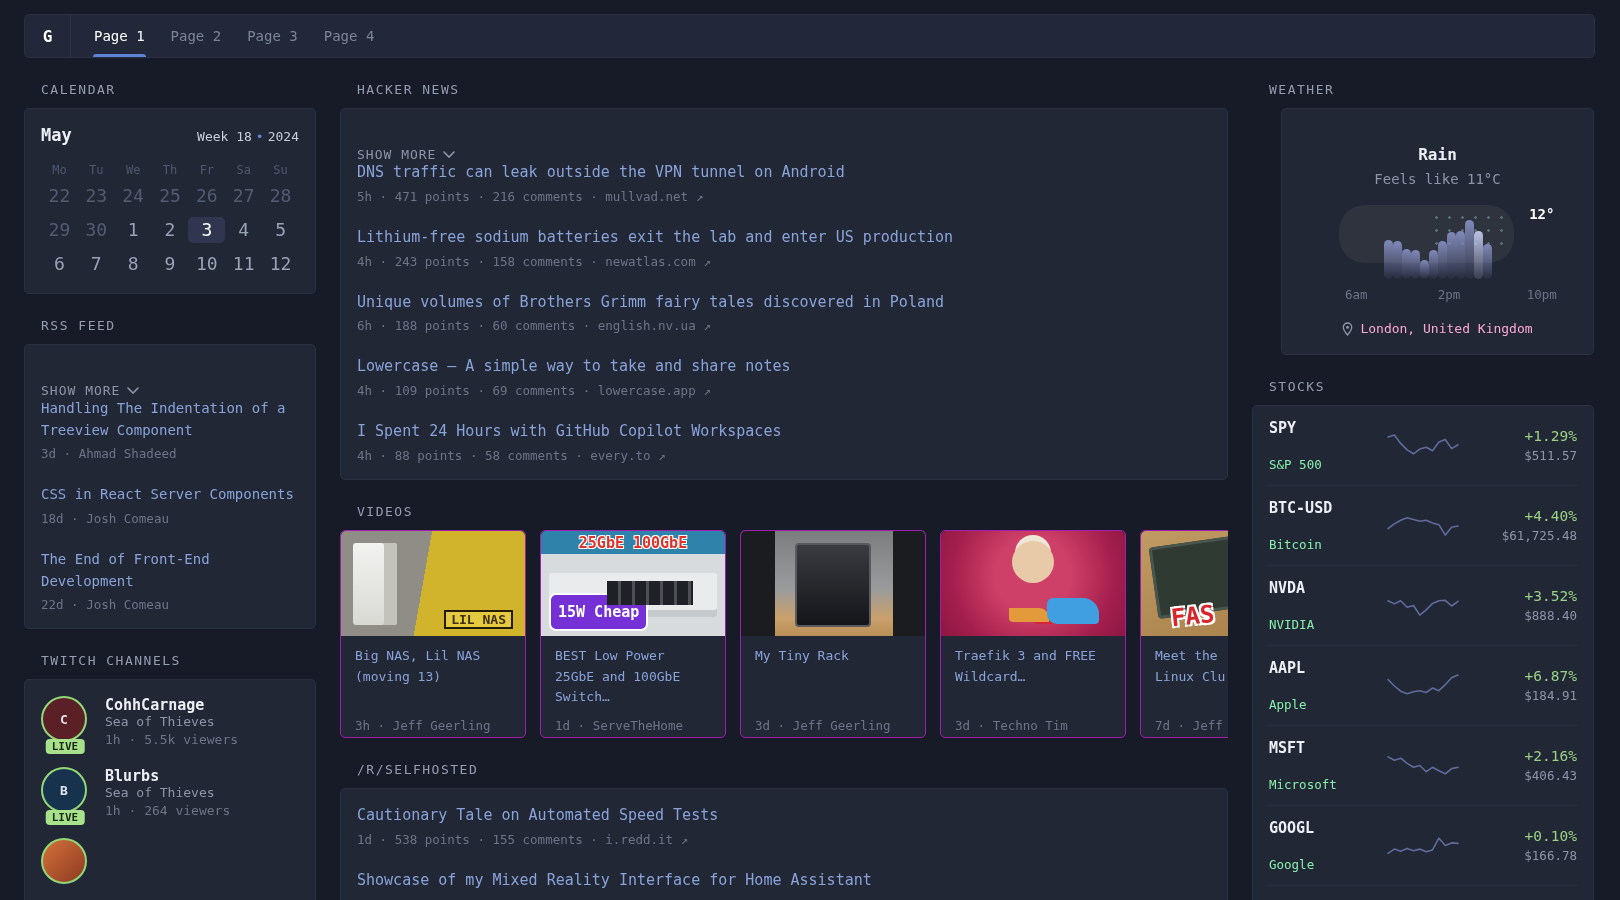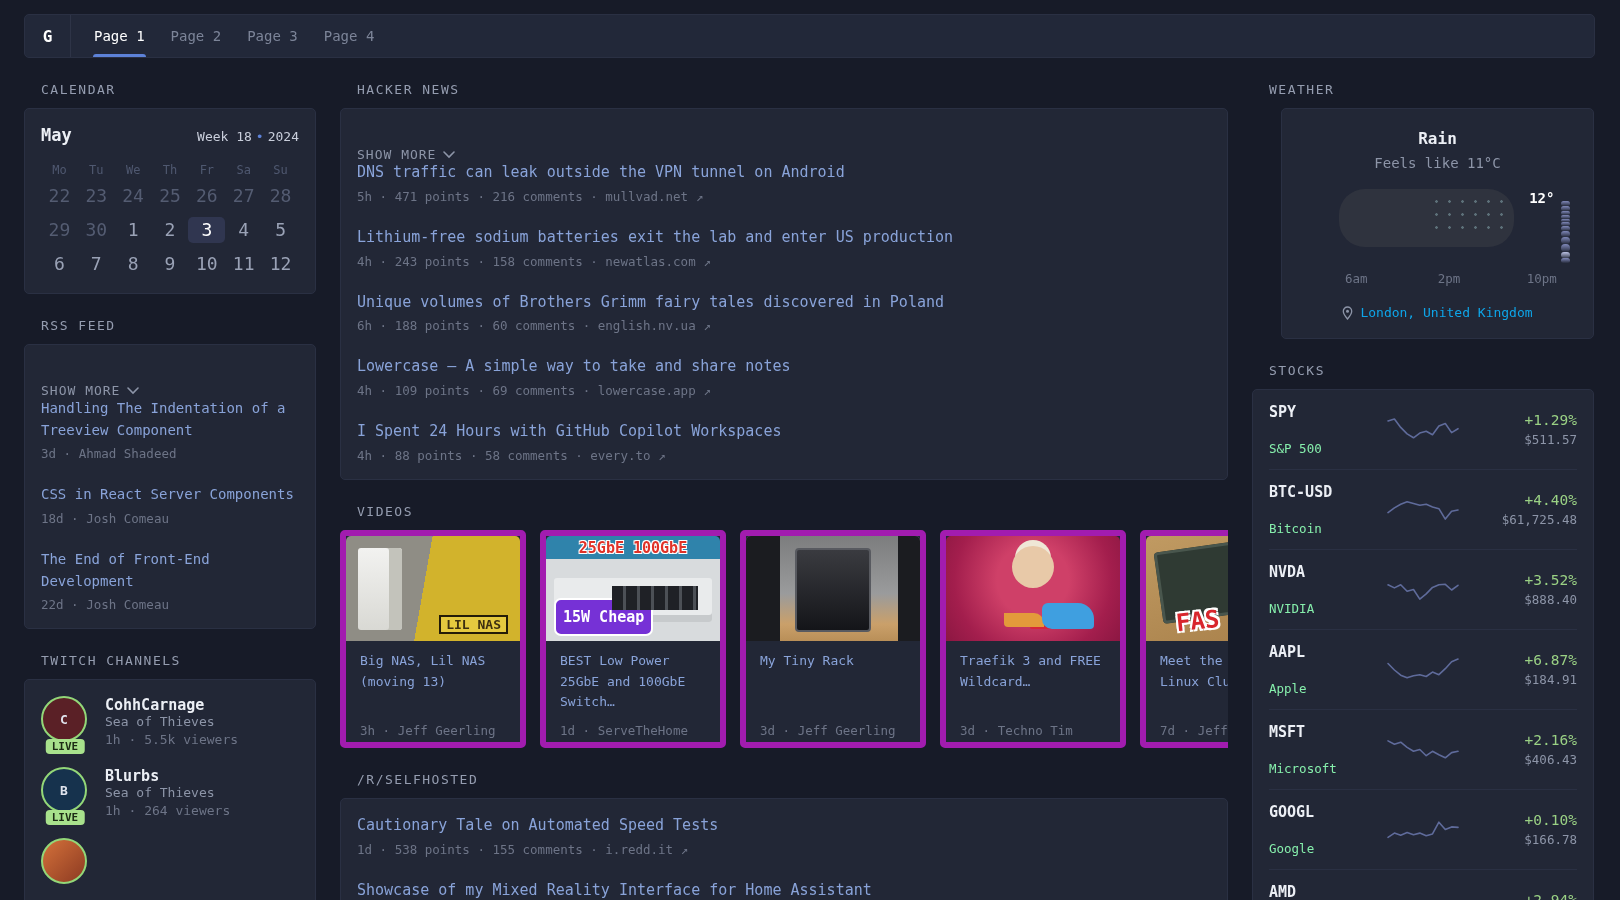--- a/index.html
+++ b/index.html
@@ -58,21 +58,21 @@
     display:flex;align-items:center;justify-content:center;color:#dfe3ed;font-weight:bold;}
   .live-badge{position:absolute;left:50%;transform:translateX(-50%);bottom:-7px;
     background:#a8e18c;color:#1d2c15;font-size:11px;font-weight:bold;
     padding:1px 6px;border-radius:4px;}
   .tw-name{color:#eceff5;font-size:15px;font-weight:bold;}
   .tw-cat{color:#8d95a8;font-size:13px;}
   .tw-meta{color:#6d7487;font-size:13px;margin-top:3px;}
 
   
   .vrow{display:flex;gap:14px;overflow:hidden;}
-  .vcard{flex:0 0 186px;background:#222736;border:6px solid #a21caf;border-radius:5px;
+  .vcard{flex:0 0 186px;background:#222736;border:1px solid #a21caf;border-radius:5px;
     display:flex;flex-direction:column;min-height:196px;cursor:pointer;}
   .vthumb{position:relative;height:105px;border-radius:5px 5px 0 0;overflow:hidden;}
   .vbody{flex:1;display:flex;flex-direction:column;padding:10px 14px 4px;}
   .v-title{color:#89a3d9;font-size:13px;line-height:1.6;white-space:pre-line;}
   .v-meta{color:#6d7487;font-size:12.5px;margin-top:auto;padding-top:10px;}
   .vlab1,.vlab2{position:absolute;font-weight:bold;}
   .th-nas{background:linear-gradient(100deg,#8f8d85 0 45%,#d2b32c 45%);}
   .th-nas::before{content:"";position:absolute;left:12px;top:12px;width:44px;height:82px;
     background:linear-gradient(#f2f2f0,#d9d9d4);border-radius:3px;
     box-shadow:inset -13px 0 0 #c3c3bb;}
@@ -101,39 +101,39 @@
     background:#3f9fe0;border-radius:6px 16px 4px 10px;
     box-shadow:-44px 4px 0 -6px #e39a3b,-20px 8px 0 -8px #d6263a;}
   .th-fast{background:linear-gradient(160deg,#c09a62,#a77f49);}
   .th-fast::before{content:"";position:absolute;left:12px;top:8px;width:120px;height:72px;
     background:#2f3a33;transform:rotate(-8deg);border-radius:4px;
     box-shadow:inset 0 0 0 3px #49564d;}
   .th-fast .vlab1{bottom:6px;left:30px;color:#d8262c;font-size:24px;transform:rotate(-6deg);
     text-shadow:2px 2px 0 #fff,-2px -2px 0 #fff,2px -2px 0 #fff,-2px 2px 0 #fff;}
 
   
-  .weather{padding:20px 16px 18px;margin-left:29px;}
+  .weather{padding:36px 16px 18px;margin-left:29px;}
   .w-cond{text-align:center;color:#eceff5;font-size:16px;font-weight:bold;}
   .w-feels{text-align:center;color:#8d95a8;font-size:14px;margin-top:7px;}
   .wchart{position:relative;width:264px;height:62px;margin:30px auto 0;
-    display:flex;align-items:flex-end;justify-content:center;flex-direction:column;}
+    display:flex;align-items:flex-end;justify-content:center;}
   .wcloud{position:absolute;left:33px;top:-12px;width:175px;height:58px;border-radius:26px;
     background:rgba(165,155,140,0.10);}
   .wrain{position:absolute;left:52%;right:4%;top:6px;bottom:18%;
     background:radial-gradient(circle,rgba(140,175,180,0.5) 1.2px,transparent 1.5px);
     background-size:13px 13px;}
   .wbar{position:relative;width:9px;border-radius:5px;
     background:linear-gradient(to bottom,#8089ba,rgba(128,137,186,0.05));}
   .wbar.hl{background:linear-gradient(to bottom,#bcc3e6,rgba(188,195,230,0.15));}
   .wtemp{position:absolute;transform:translateX(-50%);color:#fff;font-weight:bold;
     font-size:14px;white-space:nowrap;}
   .wlabels{position:relative;width:264px;height:16px;margin:8px auto 0;}
   .wlabels span{position:absolute;transform:translateX(-50%);color:#6d7487;font-size:12.5px;}
   .w-loc{display:flex;justify-content:center;align-items:center;gap:7px;margin-top:18px;
-    color:#0ea5e9;font-size:13px;}
+    color:#f9a8d4;font-size:13px;}
 
   
   .stocks{padding:0 16px;}
   .stock-row{display:flex;align-items:center;padding:13px 0;cursor:pointer;}
   .stock-row + .stock-row{border-top:1px solid #2a3043;}
   .st-left{width:92px;}
   .st-sym{color:#eceff5;font-size:15px;font-weight:bold;}
   .st-name{color:#86efac;font-size:12.5px;margin-top:20px;}
   .st-spark{flex:1;display:flex;justify-content:center;}
   .st-right{width:92px;text-align:right;}

